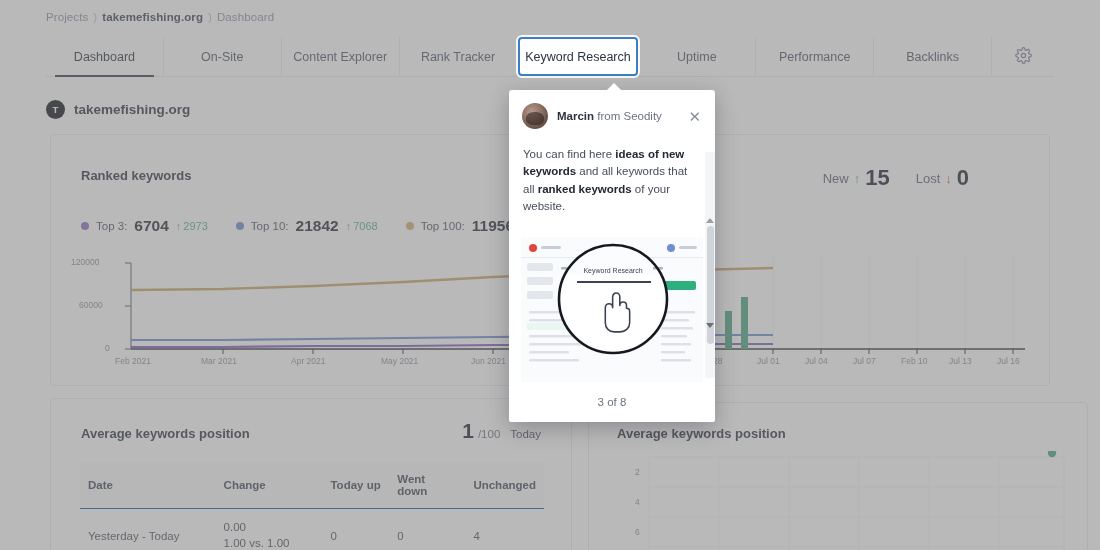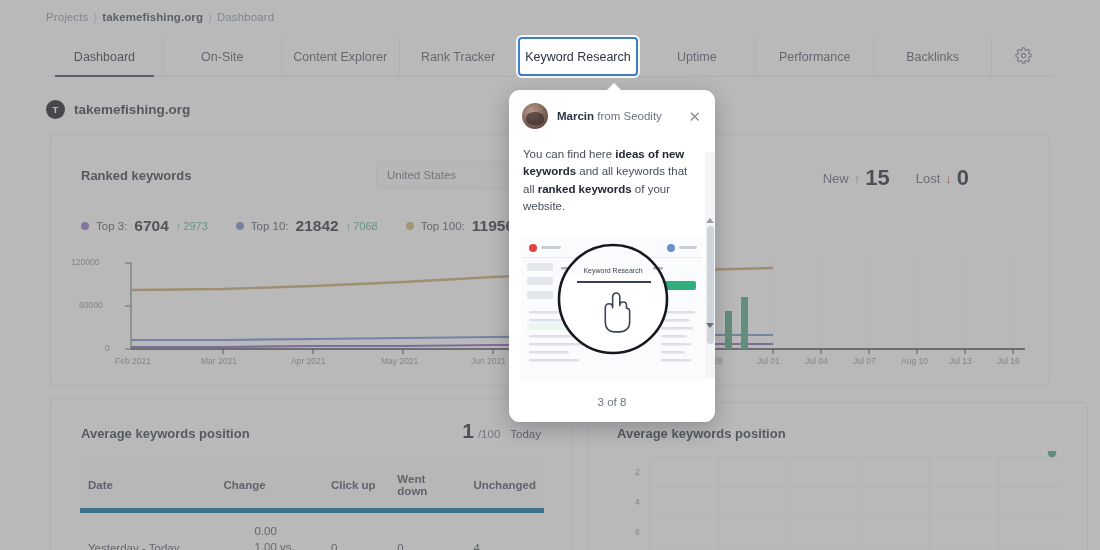--- a/index.html
+++ b/index.html
@@ -141,45 +141,45 @@
   .avg-num { font-size: 21px; font-weight: bold; color: #1f2530; }
   .avg-den { font-size: 11.5px; color: #6d7484; }
   .avg-today { font-size: 11.5px; color: #4b5260; margin-left: 6px; }
 
   table.pos-table {
     position: absolute; left: 29px; top: 63px;
     width: 464px; border-collapse: collapse;
   }
   table.pos-table th {
     text-align: left; font-size: 11.5px; font-weight: bold; color: #434a59;
-    background: #fafbfc; padding: 11px 8px; border-bottom: 5px solid #0369a1;
+    background: #fafbfc; padding: 11px 8px; border-bottom: 1px solid #0369a1;
   }
   table.pos-table td {
     font-size: 11.5px; color: #4b5260; padding: 11px 8px;
     border-bottom: 1px solid #f1f3f6; vertical-align: middle;
   }
-  .chg-line { display: block; line-height: 1.38; margin-left: 31px; }
+  .chg-line { display: block; line-height: 1.38; }
 
   
   #avgpos-right-title { position: absolute; left: 28px; top: 23px; }
   #avgpos-right-chart { position: absolute; left: 20px; top: 48px; width: 462px; height: 150px; }
 
   
   #dim {
     position: absolute; inset: 0;
     background: rgba(120,120,120,0.52);
     z-index: 5;
   }
 
   
   #tooltip {
     position: absolute; left: 509px; top: 90px;
     width: 206px; height: 332px;
     background: #ffffff;
-    border-radius: 11px;
+    border-radius: 3px;
     box-shadow: 0 6px 22px rgba(20,25,40,.28);
     z-index: 20;
     overflow: hidden;
   }
   #tooltip-arrow {
     position: absolute; left: 605px; top: 83px;
     width: 0; height: 0;
     border-left: 9px solid transparent;
     border-right: 9px solid transparent;
     border-bottom: 9px solid #ffffff;
@@ -288,23 +288,20 @@
     </div>
 
     <div class="site-header">
       <div class="site-badge">T</div>
       <div class="site-name">takemefishing.org</div>
     </div>
 
     <div class="card" id="card-ranked">
       <div class="card-title" id="ranked-title">Ranked keywords</div>
 
-      <div class="country-select">
-        <span>United States</span>
-      </div>
 
       <div class="kw-stats">
         <div class="kw-item">
           <span class="dot" style="background:#8a6fc4"></span>
           <span class="kw-label">Top 3:</span>
           <span class="kw-value">6704</span>
           <span class="delta">
             <span>↑</span>
             <span>2973</span>
           </span>
@@ -391,40 +388,40 @@
         <span class="axis-label" style="left:42px; top:99px;">Feb 2021</span>
         <span class="axis-label" style="left:128px; top:99px;">Mar 2021</span>
         <span class="axis-label" style="left:218px; top:99px;">Apr 2021</span>
         <span class="axis-label" style="left:308px; top:99px;">May 2021</span>
         <span class="axis-label" style="left:398px; top:99px;">Jun 2021</span>
         
         <span class="axis-label" style="left:640px; top:99px;">28</span>
         <span class="axis-label" style="left:684px; top:99px;">Jul 01</span>
         <span class="axis-label" style="left:732px; top:99px;">Jul 04</span>
         <span class="axis-label" style="left:780px; top:99px;">Jul 07</span>
-        <span class="axis-label" style="left:828px; top:99px;">Aug 10</span>
+        <span class="axis-label" style="left:828px; top:99px;">Feb 10</span>
         <span class="axis-label" style="left:876px; top:99px;">Jul 13</span>
         <span class="axis-label" style="left:924px; top:99px;">Jul 16</span>
       </div>
     </div>
 
     <div class="card" id="card-avgpos-left">
       <div class="card-title" id="avgpos-left-title">Average keywords position</div>
       <div class="avg-readout">
         <span class="avg-num">1</span>
         <span class="avg-den">/100</span>
         <span class="avg-today">Today</span>
       </div>
 
       <table class="pos-table">
         <thead>
           <tr>
             <th style="width:140px">Date</th>
             <th style="width:110px">Change</th>
-            <th style="width:68px">Click up</th>
+            <th style="width:68px">Today up</th>
             <th style="width:78px">Went down</th>
             <th>Unchanged</th>
           </tr>
         </thead>
         <tbody>
           <tr>
             <td>Yesterday - Today</td>
             <td>
               <span class="chg-line">0.00</span>
               <span class="chg-line">1.00 vs. 1.00</span>

